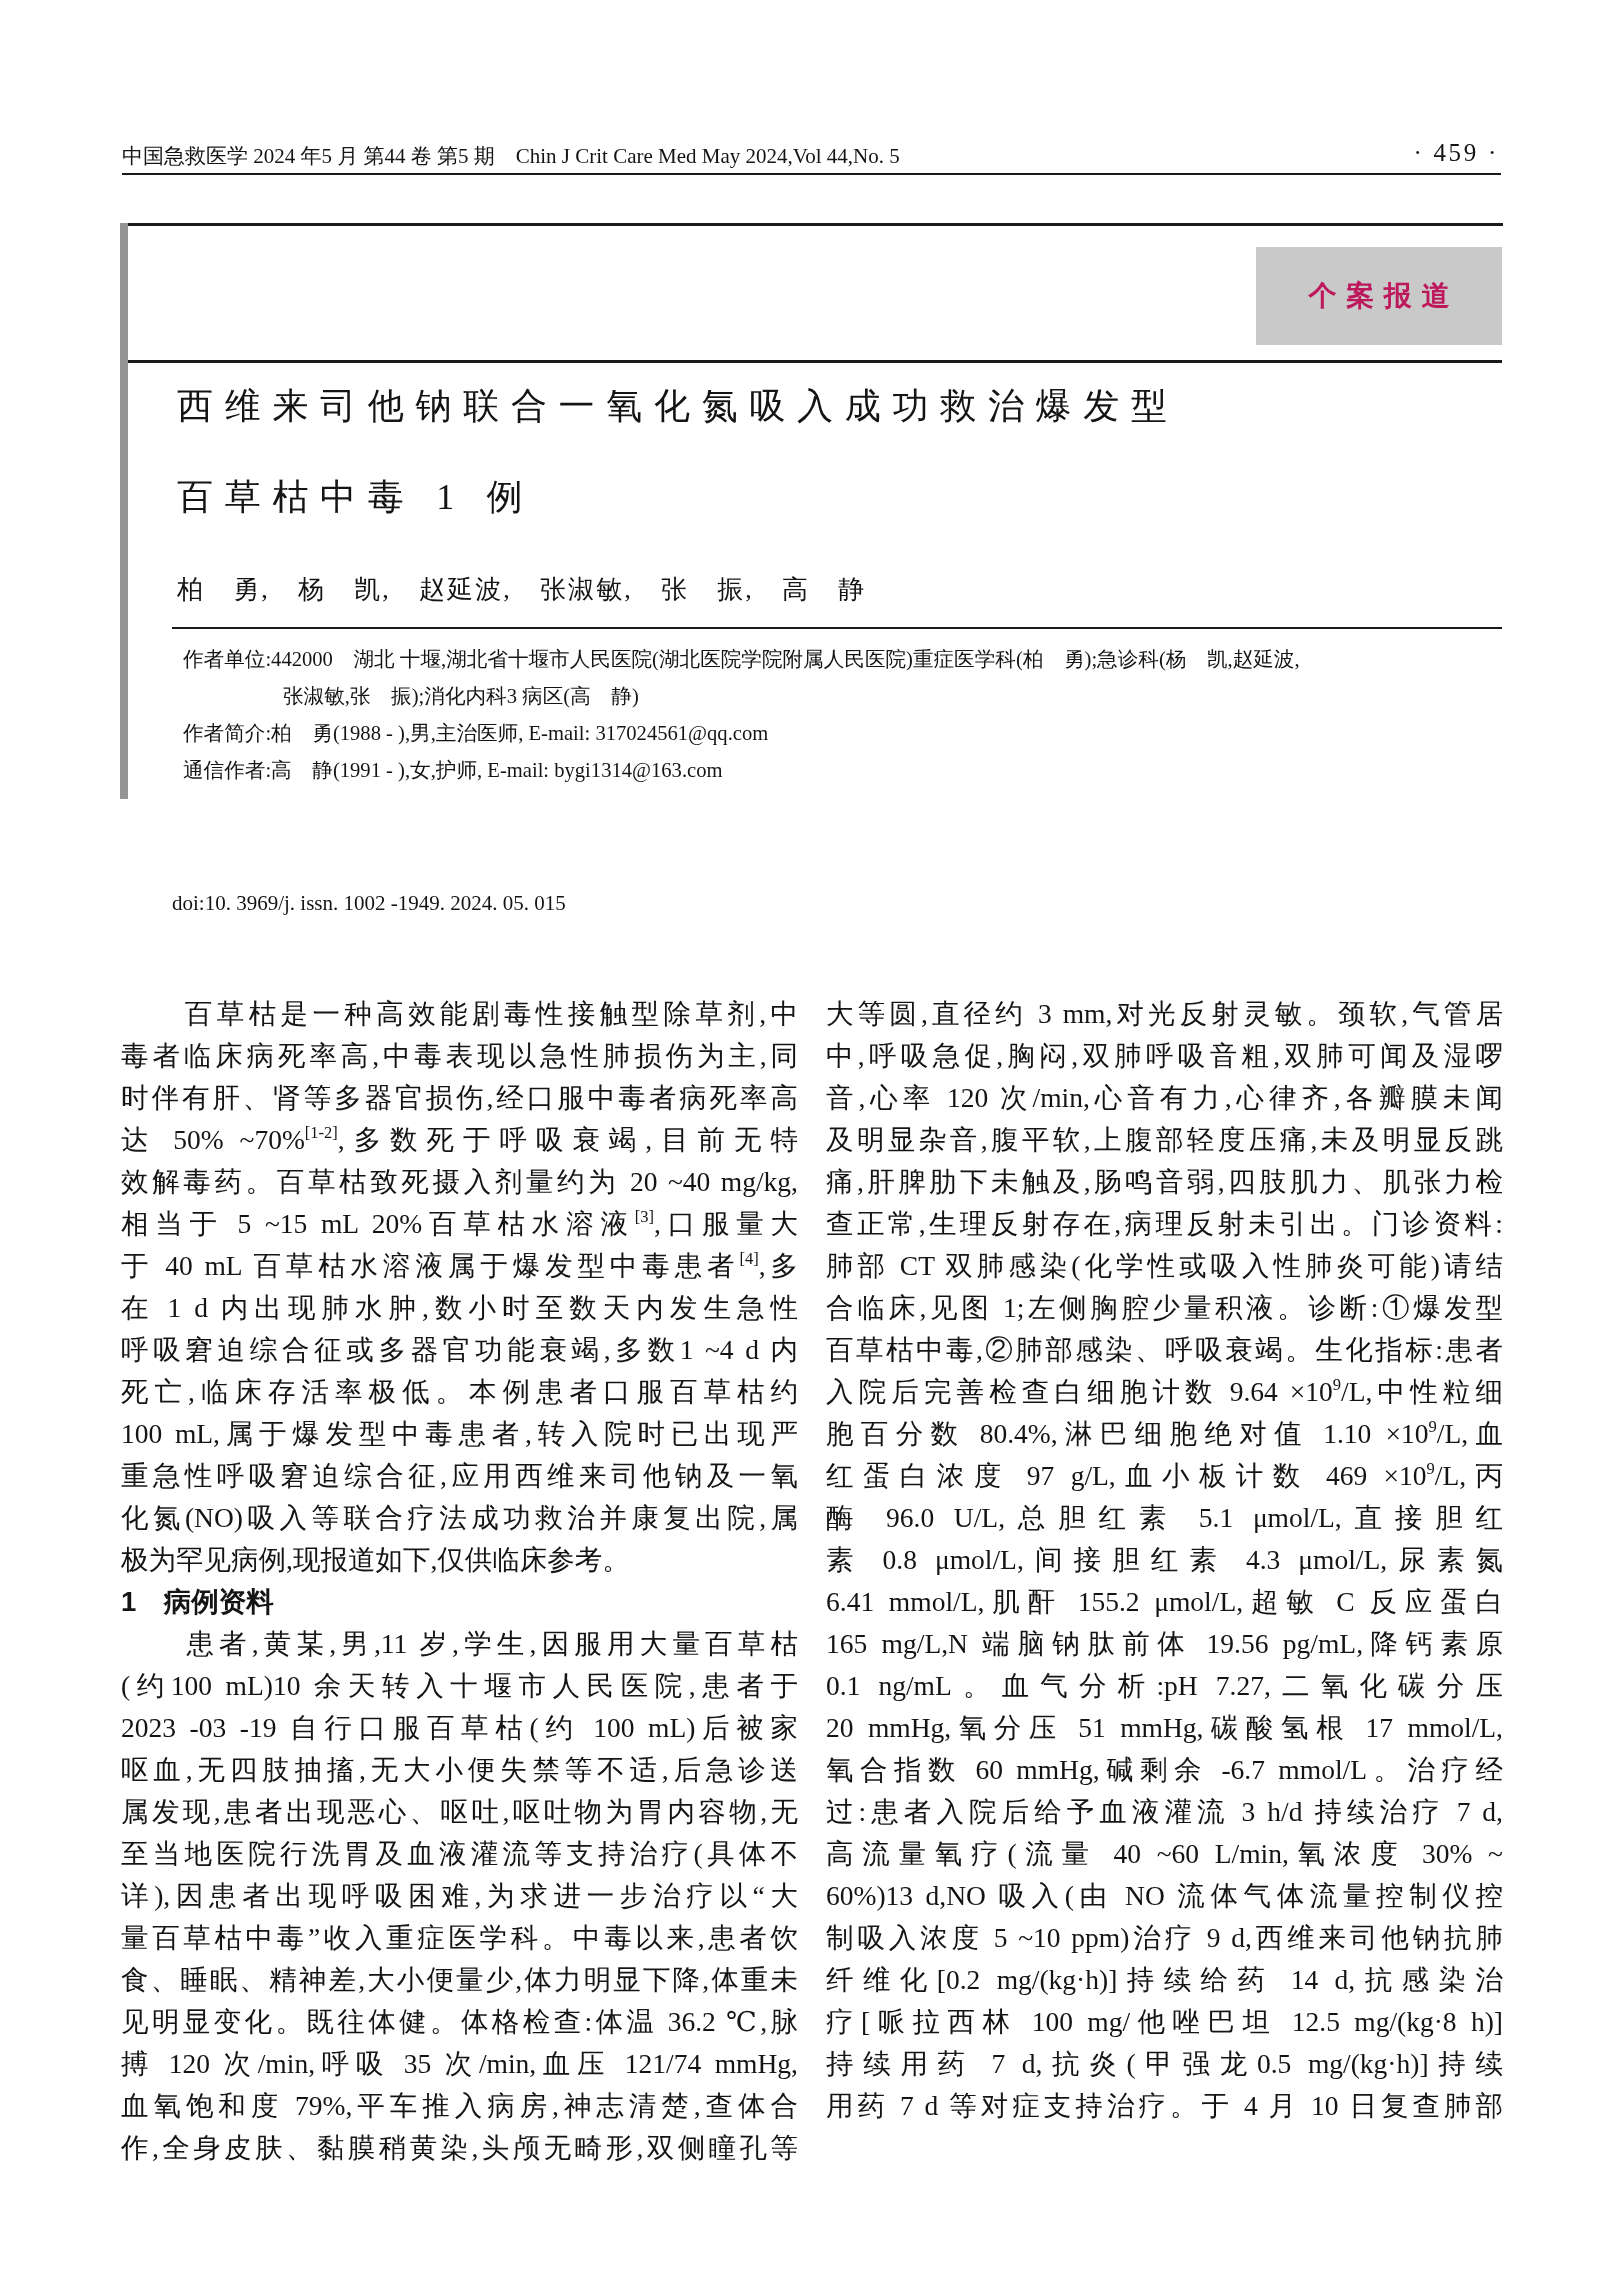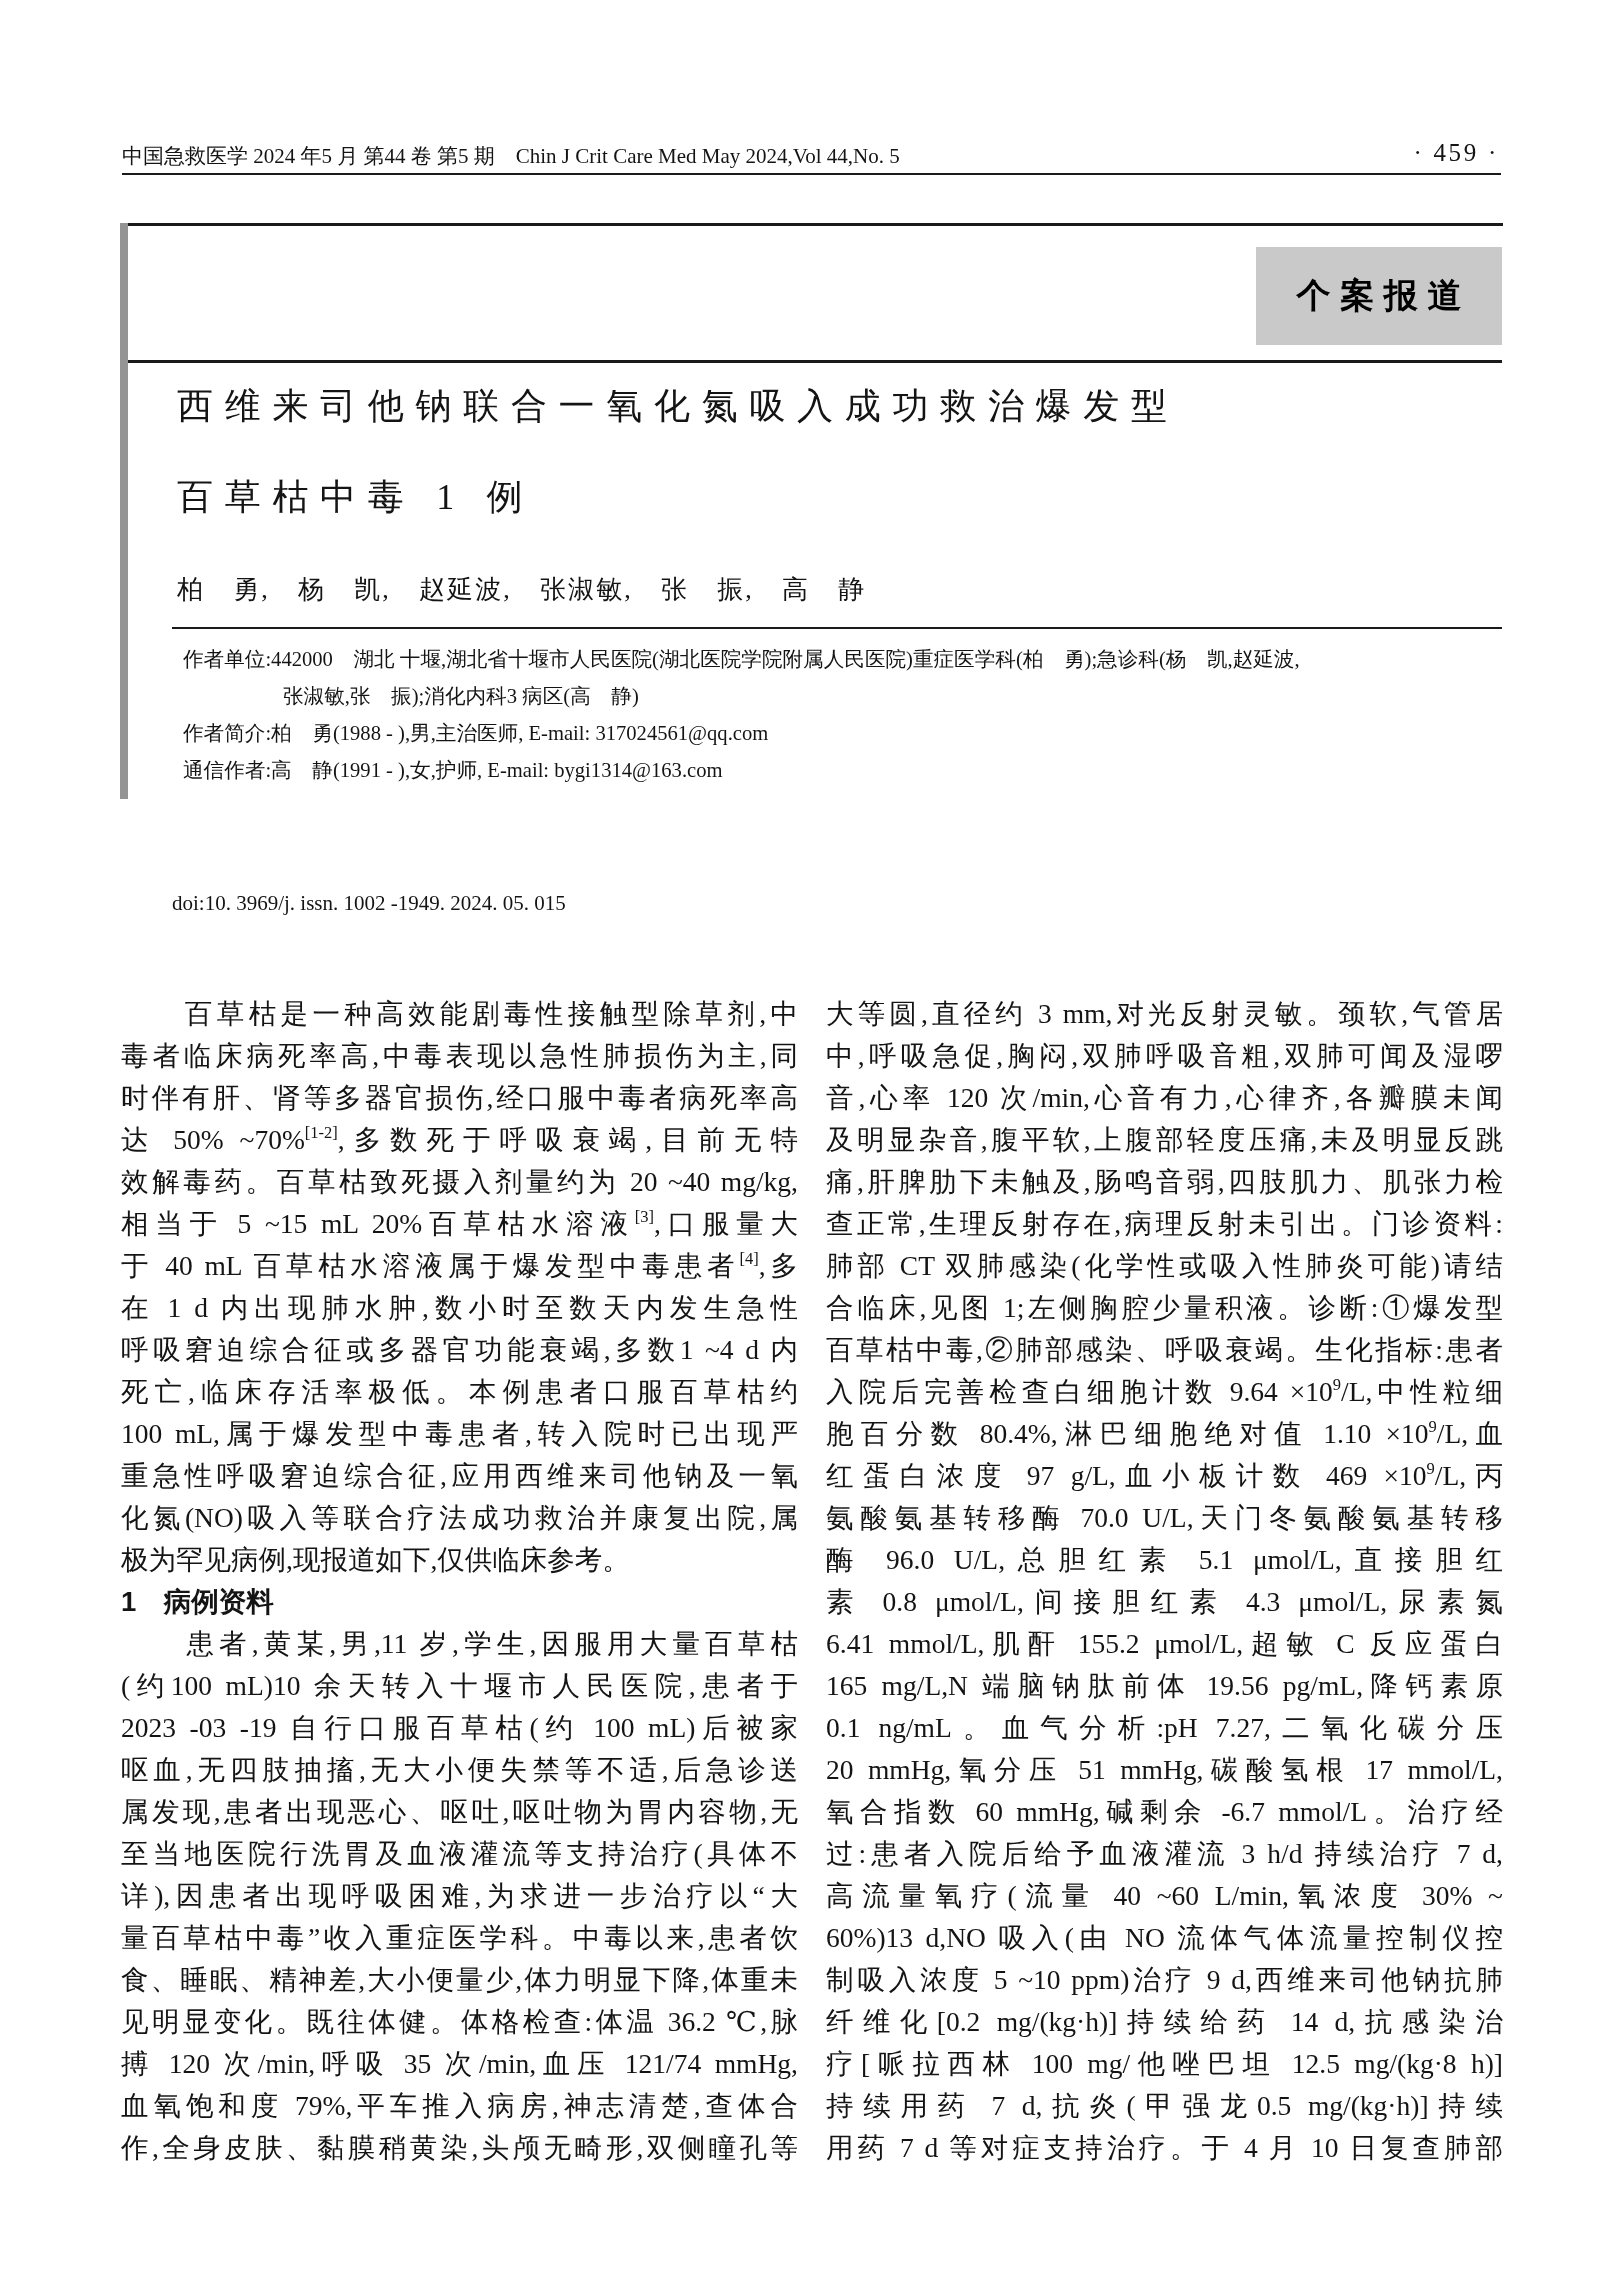--- a/index.html
+++ b/index.html
@@ -17,21 +17,21 @@
   #accent-bar{position:absolute;left:120px;top:223px;width:7.6px;height:576px;background:var(--bar-color,#949494);}
 
   .header-info{position:absolute;left:122px;top:142px;font-size:21px;white-space:nowrap;}
   .header-page-no{position:absolute;right:124px;top:139px;font-size:25px;white-space:nowrap;letter-spacing:2.7px;}
 
   .badge{
     position:absolute;left:1256px;top:247px;width:246px;height:98px;
     background:var(--badge-bg,#c9c9c9);
     display:flex;align-items:center;justify-content:center;
     font-family:"Liberation Sans",sans-serif;font-weight:700;
-    font-size:34px;letter-spacing:9.6px;text-indent:9.6px;color:#000000;
+    font-size:28px;letter-spacing:9.6px;text-indent:9.6px;color:#be185d;
   }
 
   .title-line{position:absolute;left:177px;font-size:36px;letter-spacing:11.7px;white-space:nowrap;font-weight:400;}
   #title-1{top:382px;}
   #title-2{top:473px;}
 
   .authors{position:absolute;left:177px;top:572px;font-size:26px;letter-spacing:2.1px;white-space:nowrap;}
 
   .affil-block{position:absolute;left:172px;top:641px;width:1333px;font-size:20.6px;line-height:37px;margin-left:11px;}
   .affil-line{white-space:nowrap;}
@@ -125,21 +125,20 @@
       <div class="bline"><span>音,心率 120 次/min,心音有力,心律齐,各瓣膜未闻</span></div>
       <div class="bline"><span>及明显杂音,腹平软,上腹部轻度压痛,未及明显反跳</span></div>
       <div class="bline"><span>痛,肝脾肋下未触及,肠鸣音弱,四肢肌力、肌张力检</span></div>
       <div class="bline"><span>查正常,生理反射存在,病理反射未引出。门诊资料:</span></div>
       <div class="bline"><span>肺部 CT 双肺感染(化学性或吸入性肺炎可能)请结</span></div>
       <div class="bline"><span>合临床,见图 1;左侧胸腔少量积液。诊断:①爆发型</span></div>
       <div class="bline"><span>百草枯中毒,②肺部感染、呼吸衰竭。生化指标:患者</span></div>
       <div class="bline"><span>入院后完善检查白细胞计数 9.64 ×10</span><sup>9</sup><span>/L,中性粒细</span></div>
       <div class="bline"><span>胞百分数 80.4%,淋巴细胞绝对值 1.10 ×10</span><sup>9</sup><span>/L,血</span></div>
       <div class="bline"><span>红蛋白浓度 97 g/L,血小板计数 469 ×10</span><sup>9</sup><span>/L,丙</span></div>
-      <div class="bline"><span>氨酸氨基转移酶 70.0 U/L,天门冬氨酸氨基转移</span></div>
       <div class="bline"><span>酶 96.0 U/L,总胆红素 5.1 μmol/L,直接胆红</span></div>
       <div class="bline"><span>素 0.8 μmol/L,间接胆红素 4.3 μmol/L,尿素氮</span></div>
       <div class="bline"><span>6.41 mmol/L,肌酐 155.2 μmol/L,超敏 C 反应蛋白</span></div>
       <div class="bline"><span>165 mg/L,N 端脑钠肽前体 19.56 pg/mL,降钙素原</span></div>
       <div class="bline"><span>0.1 ng/mL。血气分析:pH 7.27,二氧化碳分压</span></div>
       <div class="bline"><span>20 mmHg,氧分压 51 mmHg,碳酸氢根 17 mmol/L,</span></div>
       <div class="bline"><span>氧合指数 60 mmHg,碱剩余 -6.7 mmol/L。治疗经</span></div>
       <div class="bline"><span>过:患者入院后给予血液灌流 3 h/d 持续治疗 7 d,</span></div>
       <div class="bline"><span>高流量氧疗(流量 40 ~60 L/min,氧浓度 30% ~</span></div>
       <div class="bline"><span>60%)13 d,NO 吸入(由 NO 流体气体流量控制仪控</span></div>

